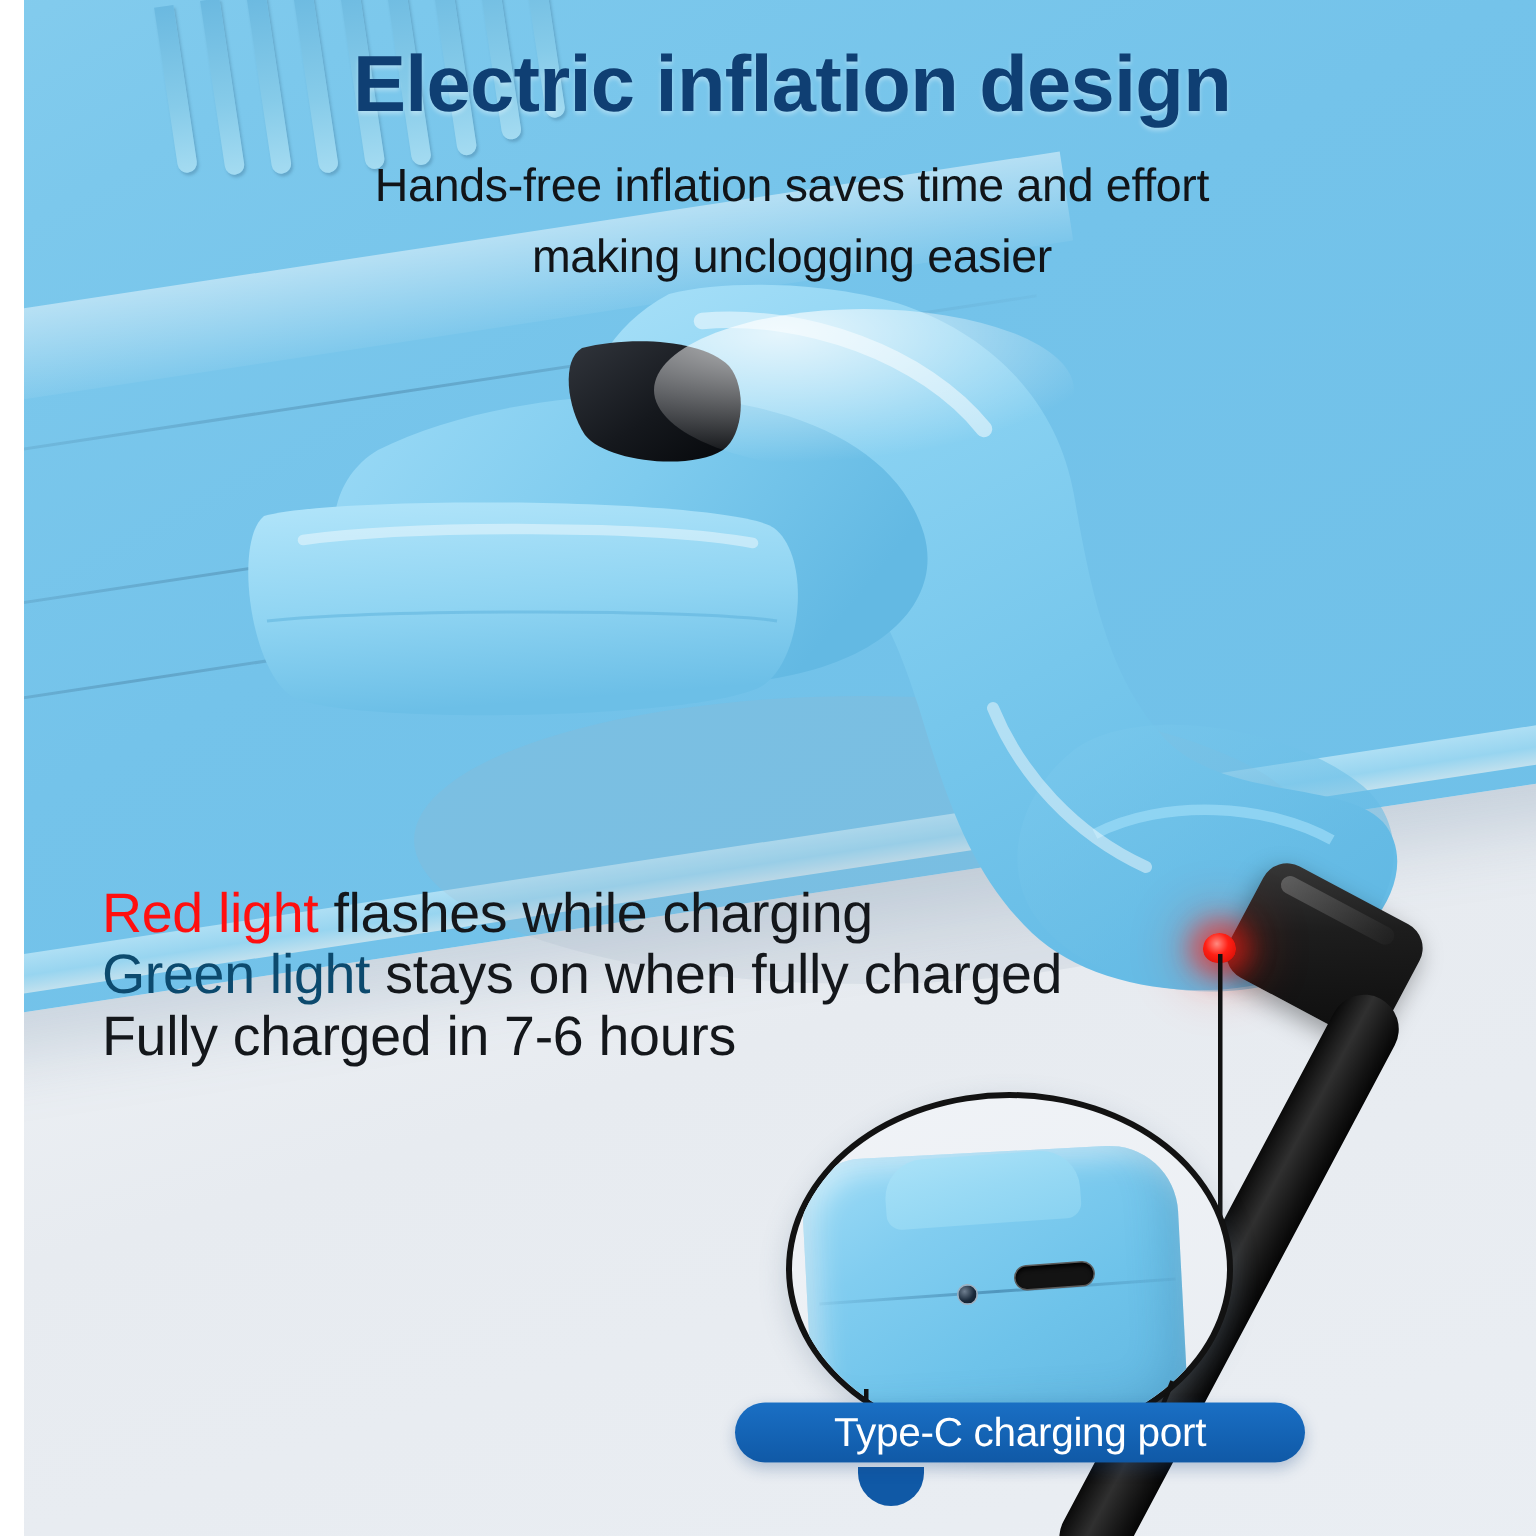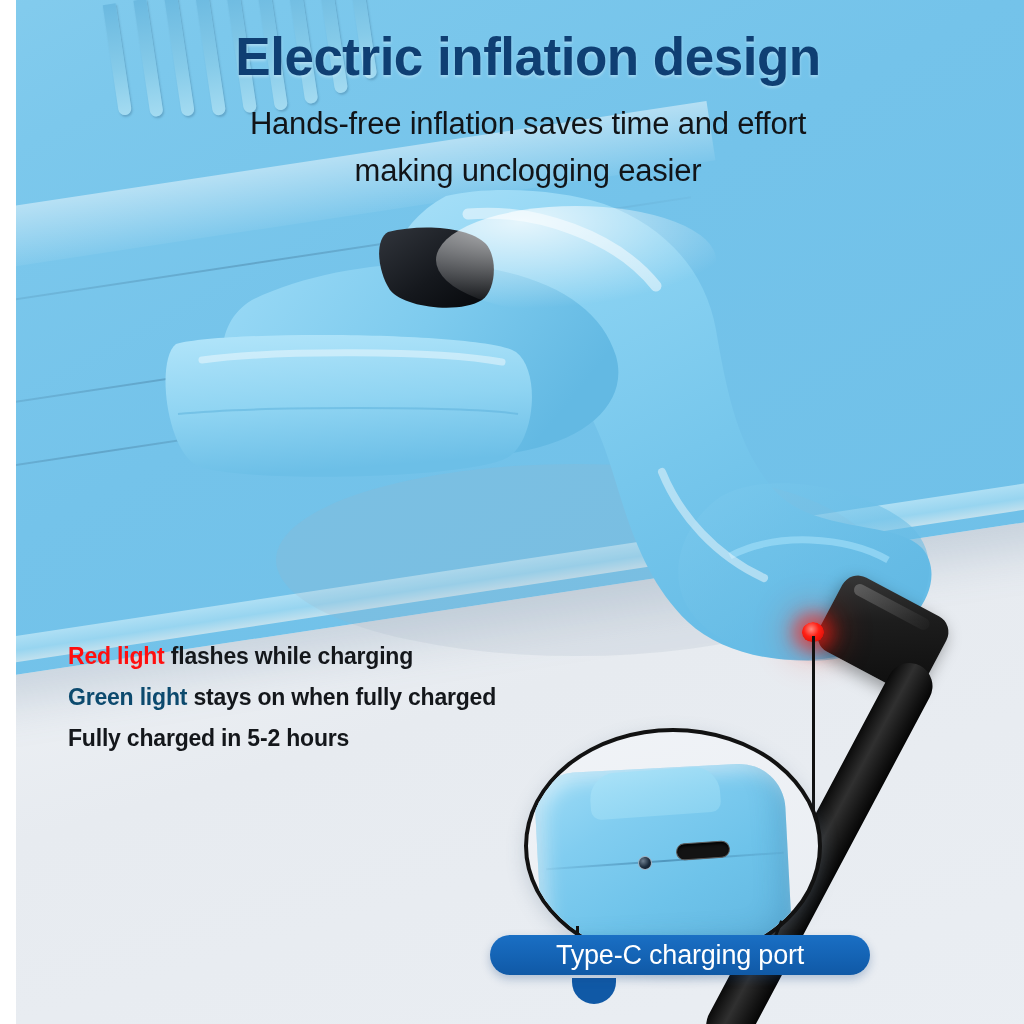--- a/index.html
+++ b/index.html
@@ -103,26 +103,25 @@
     font-size: 31px;
     color: #111418;
     letter-spacing: -0.2px;
   }
   .sub.l1 { top: 106px; }
   .sub.l2 { top: 153px; }
 
   .feature-list {
     position: absolute;
     left: 52px;
-    top: 636px;
-    font-size: 23px;
+    top: 588px;
+    font-size: 37px;
     color: #14171b;
     line-height: 41px;
     letter-spacing: -0.2px;
-    font-weight: bold;
   }
   .feature-list .hl-red { color: #ff0f0f; }
   .feature-list .hl-green { color: #0c4a6e; }
 
   
   .mag {
     position: absolute;
     left: 508px;
     top: 728px;
     width: 290px;
@@ -419,21 +418,21 @@
   <div class="sub l2">making unclogging easier</div>
   <div class="sub l1">Hands-free inflation saves time and effort</div>
 
   <div class="feature-list">
     <div>
       <span class="hl-red">Red light</span><span> flashes while charging</span>
     </div>
     <div>
       <span class="hl-green">Green light</span><span> stays on when fully charged</span>
     </div>
-    <div>Fully charged in 5-2 hours</div>
+    <div>Fully charged in 7-6 hours</div>
   </div>
 
   <div class="badge-tab"></div>
   <div class="badge">
     <span>Type-C charging port</span>
   </div>
 
 </div>
 
 </body></html>

